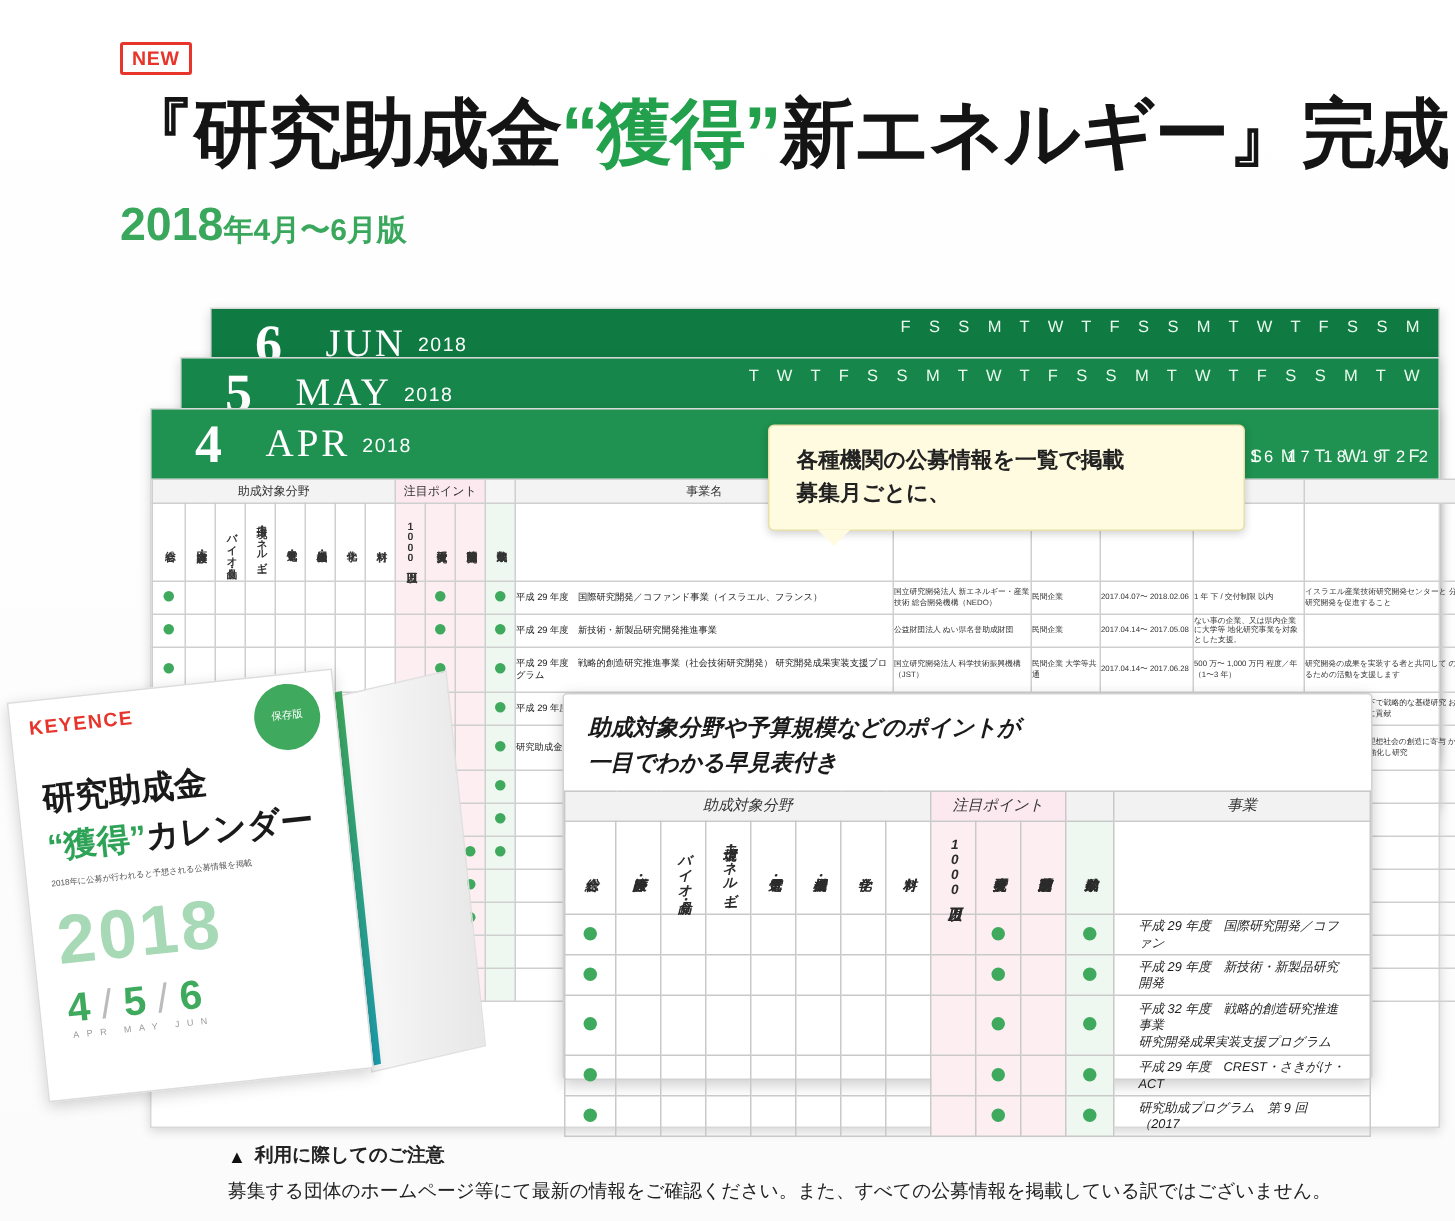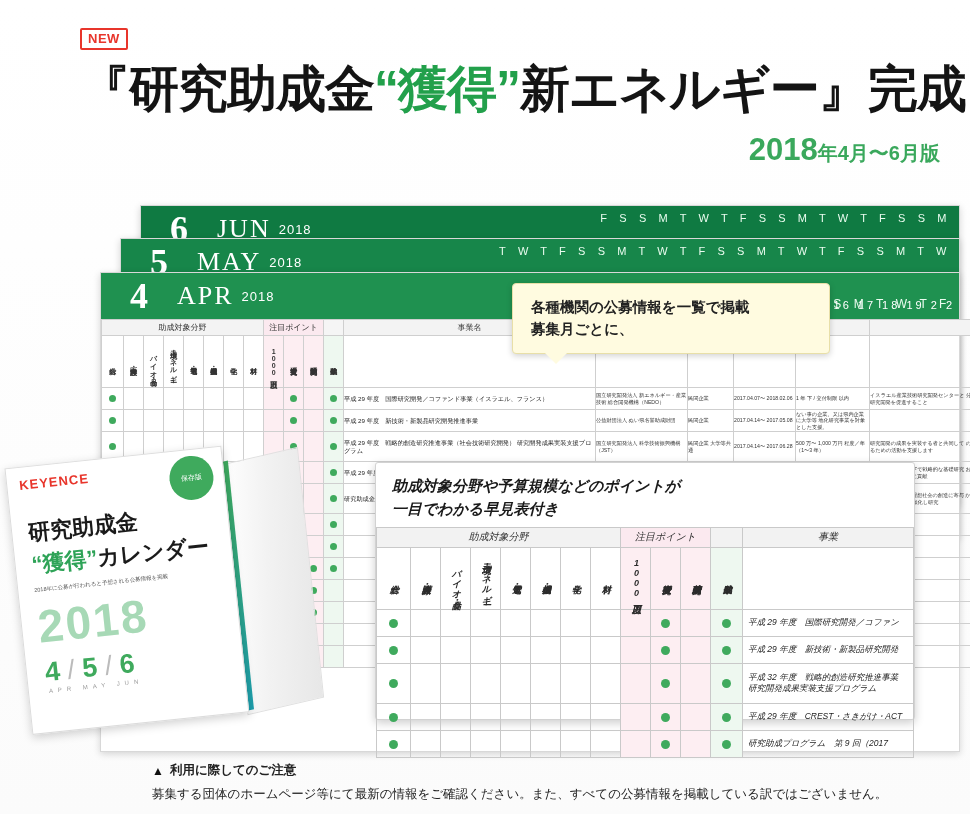--- a/index.html
+++ b/index.html
@@ -32,21 +32,21 @@
   .title {
     margin-top: 12px;
     font-size: 50px; font-weight: bold; color: #141414;
     letter-spacing: -1px; line-height: 1.08;
     white-space: nowrap;
   }
   .title .green { color: #22a04b; }
   .subtitle {
     margin-top: 16px;
     color: #3aa85c;
-    font-size: 31px; font-weight: bold; letter-spacing: 0px; text-align: right;
+    font-size: 31px; font-weight: bold; letter-spacing: 0px;
   }
   .subtitle .sm { font-size: 20px; }
 
   
   .cal {
     position: absolute;
     background: #ffffff;
     border: 1px solid #d8d8d8;
     box-shadow: 0 2px 7px rgba(0,0,0,.16);
   }
@@ -141,21 +141,21 @@
   .ztbl th, .ztbl td { border: 1px solid #c9c9c9; }
   .zgrp { background: #f2f2f2; font-size: 10px; font-weight: normal; height: 20px; color: #333; }
   .zgrp-pink { background: #fbe9ef; }
   .zv {
     height: 62px; font-size: 9px; color: #2b2b2b;
     writing-mode: vertical-rl; text-orientation: upright;
     white-space: nowrap; line-height: 1.1; text-align: center; vertical-align: middle;
   }
   .zrow { height: 27px; }
   .zdot { display: inline-block; width: 9px; height: 9px; border-radius: 50%; background: #3faa5d; }
-  .ztxt { font-size: 8.5px; color: #1d1d1d; padding: 2px 5px; line-height: 1.3; }
+  .ztxt { font-size: 8.5px; color: #1d1d1d; padding: 2px 16px; line-height: 1.3; }
 
   
   .booklet {
     position: absolute; left: 18px; top: 452px; width: 300px; height: 275px;
     transform: rotate(-6deg);
   }
   .booklet-cover {
     position: absolute; left: 0; top: 0; width: 218px; height: 268px;
     background: #ffffff; border: 1px solid #dcdcdc;
     box-shadow: 0 3px 10px rgba(0,0,0,.18);

